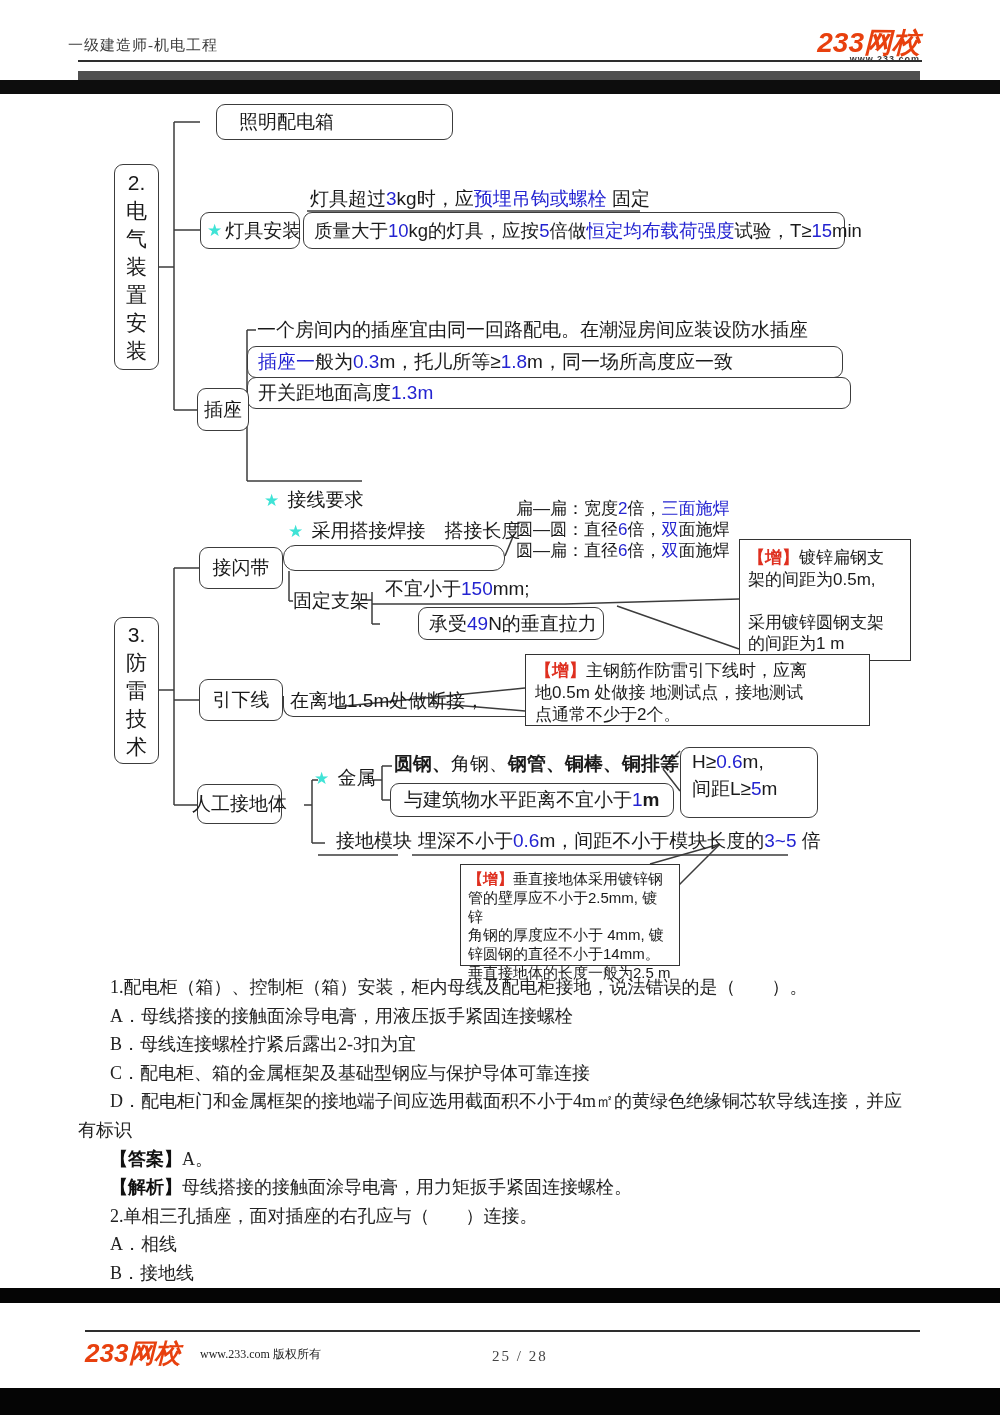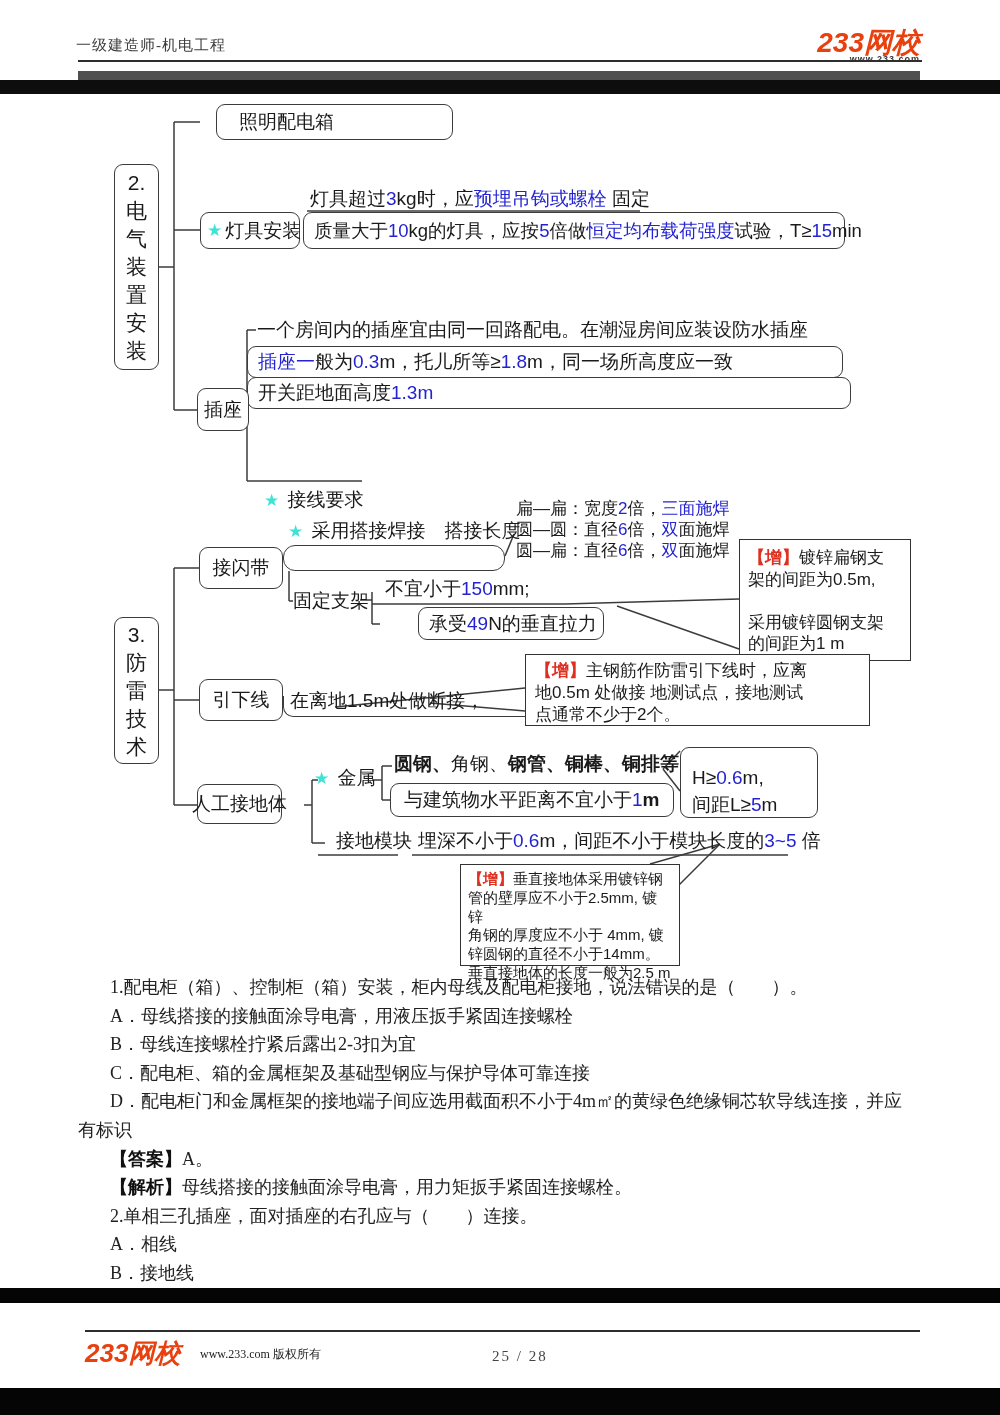--- a/index.html
+++ b/index.html
@@ -1,20 +1,20 @@
 <!DOCTYPE html>
 <html><head>
 <meta charset="utf-8">
 <style>
   html,body{margin:0;padding:0;}
   body{width:1000px;height:1415px;position:relative;background:#ffffff;
        font-family:"Liberation Sans","DejaVu Sans",sans-serif;overflow:hidden;}
   .abs{position:absolute;}
   
-  .doc-title{left:76px;top:36px;font-family:"Liberation Serif","DejaVu Serif",serif;
+  .doc-title{left:68px;top:36px;font-family:"Liberation Serif","DejaVu Serif",serif;
              font-size:15px;color:#3b3b3b;letter-spacing:1px;}
   .hdr-rule{left:78px;top:60px;width:844px;height:2px;background:#2e2e2e;}
   .logo{font-style:italic;font-weight:bold;color:#e8400e;}
   .logo-top{right:80px;top:24px;font-size:28px;}
   .logo-sub{right:80px;top:54px;font-size:9px;font-weight:bold;color:#3a3a3a;letter-spacing:1px;}
   .bar-gray{left:78px;top:71px;width:842px;height:9px;background:#4f4f4f;}
   .bar-black-top{left:0;top:80px;width:1000px;height:14px;background:#0d0d0d;}
   .bar-black-mid{left:0;top:1288px;width:1000px;height:15px;background:#050505;}
   .bar-black-bot{left:0;top:1388px;width:1000px;height:27px;background:#050505;}
   .ftr-rule{left:85px;top:1330px;width:835px;height:2px;background:#2e2e2e;}
@@ -165,21 +165,21 @@
 <div class="abs mm" style="left:314px;top:765px;">
   <span class="star">★</span>
   <span>金属</span>
 </div>
 <div class="abs mm" style="left:394px;top:751px;"><span class="c-kb">圆钢、</span><span class="c-k">角钢、</span><span class="c-kb">钢管、铜棒、铜排等;</span></div>
 <div class="abs mbox mm" style="left:390px;top:783px;width:284px;height:34px;padding-left:13px;text-align:center;">
     <span class="c-k">与建筑物水平距离不宜小于</span>
     <span class="c-b">1</span>
     <span class="c-kb">m</span>
   </div>
-<div class="abs mbox mm seglines" style="left:680px;top:747px;width:138px;height:71px;padding:16px 11px;line-height:27px;display:block;"><span class="c-k">H≥</span><span class="c-b">0.6</span><span class="c-k">m,
+<div class="abs mbox mm seglines" style="left:680px;top:747px;width:138px;height:71px;padding:0 11px;line-height:27px;display:block;"><span class="c-k">H≥</span><span class="c-b">0.6</span><span class="c-k">m,
 间距L≥</span><span class="c-b">5</span><span class="c-k">m</span></div>
 
 <div class="abs mm" style="left:336px;top:828px;">接地模块</div>
 <div class="abs mm" style="left:418px;top:828px;"><span class="c-k">埋深不小于</span><span class="c-b">0.6</span><span class="c-k">m，间距不小于模块长度的</span><span class="c-b">3~5</span><span class="c-k"> 倍</span></div>
 <div class="abs sqbox mm" style="left:460px;top:864px;width:220px;height:102px;padding:5px 7px;font-size:15px;line-height:18.8px;"><span class="c-r">【增】</span><span class="c-k">垂直接地体采用镀锌钢
 管的壁厚应不小于2.5mm, 镀锌
 角钢的厚度应不小于 4mm, 镀
 锌圆钢的直径不小于14mm。
 垂直接地体的长度一般为2.5 m</span></div>
 

